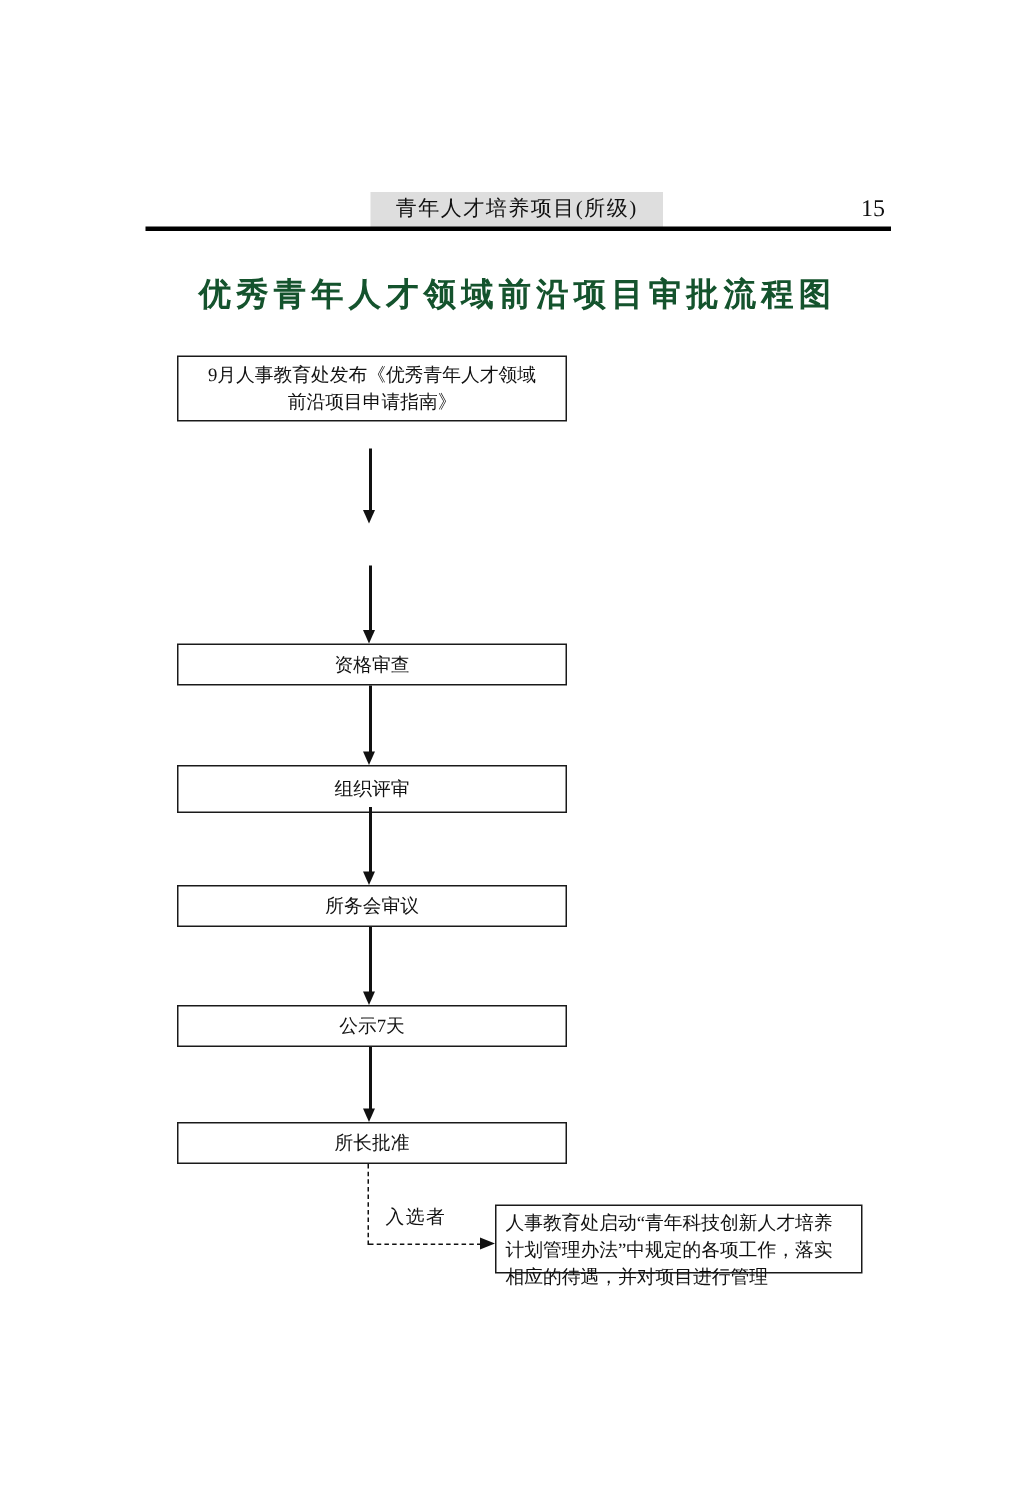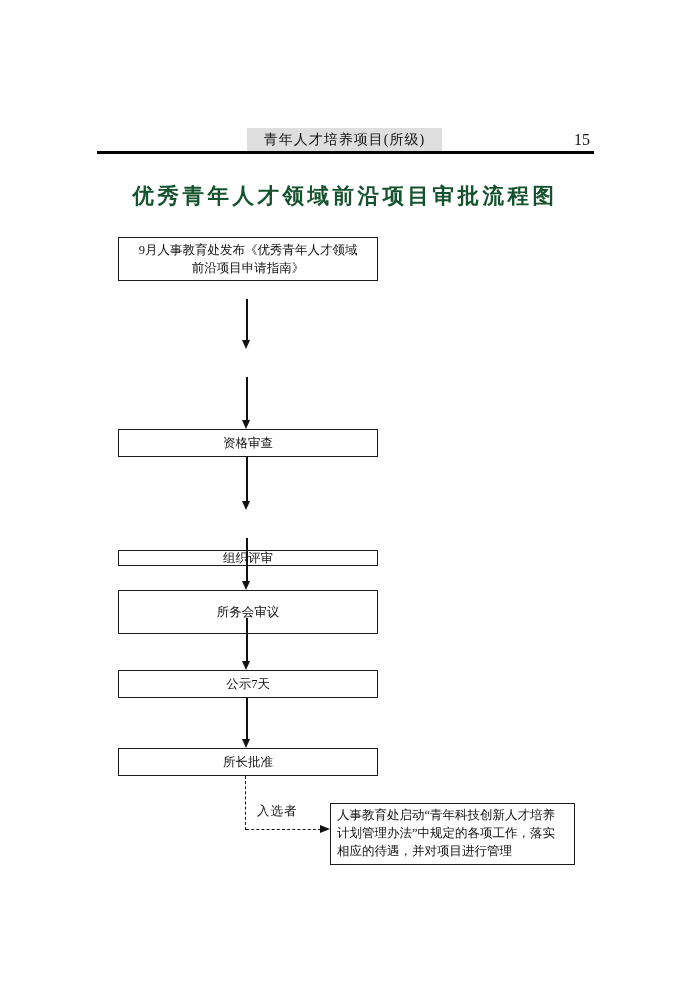--- a/index.html
+++ b/index.html
@@ -31,22 +31,22 @@
   
   .box {
     position:absolute; left:118px; width:260px; box-sizing:border-box;
     border:1.6px solid #1a1a1a; background:#ffffff;
     display:flex; flex-direction:column; justify-content:center; align-items:center;
     font-size:12.5px; line-height:18px; text-align:center;
   }
   .b1 { top:237px; height:44px; }
   .b2 { top:349px; height:28px; }
   .b3 { top:429px; height:28px; }
-  .b4 { top:510px; height:16px;margin-top:40px; }
-  .b5 { top:590px; height:44px; }
+  .b4 { top:510px; height:32px; }
+  .b5 { top:590px; height:28px; }
   .b6 { top:670px; height:28px; }
   .b7 { top:748px; height:28px; }
   
   .varrow { position:absolute; left:247px; width:0; }
   .varrow .shaft {
     position:absolute; left:-0.8px; top:0; width:1.6px;
     height:calc(100% - 8px); background:#111111;
   }
   .varrow .ahead {
     position:absolute; left:-4.6px; bottom:0; width:0; height:0;
@@ -71,21 +71,21 @@
   .dash-head {
     position:absolute; left:320px; top:825.3px; width:0; height:0;
     border-top:4.6px solid transparent; border-bottom:4.6px solid transparent;
     border-left:10px solid #111111;
   }
   .branch-label {
     position:absolute; left:257px; top:803px; font-size:12.5px; letter-spacing:1px;
   }
   
   .result-box {
-    position:absolute; left:330px; top:803px; width:245px; height:62px;
+    position:absolute; left:330px; top:803px; width:245px; height:46px;
     box-sizing:border-box; border:1.6px solid #1a1a1a; background:#ffffff;
     padding:2px 5px 0 6px; font-size:12.5px; line-height:18.2px; text-align:left;
   }
 </style>
 </head>
 <body>
 
 <div class="page">
 
   <div class="head-label">青年人才培养项目(所级)</div>

